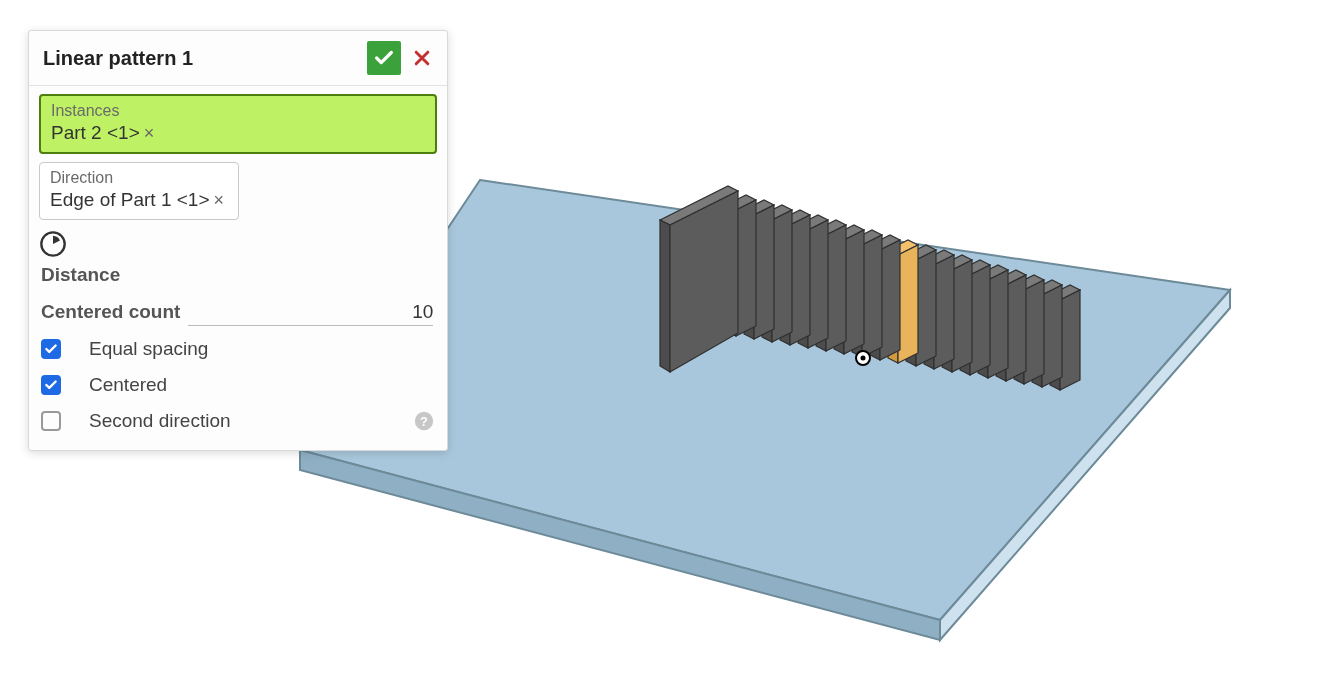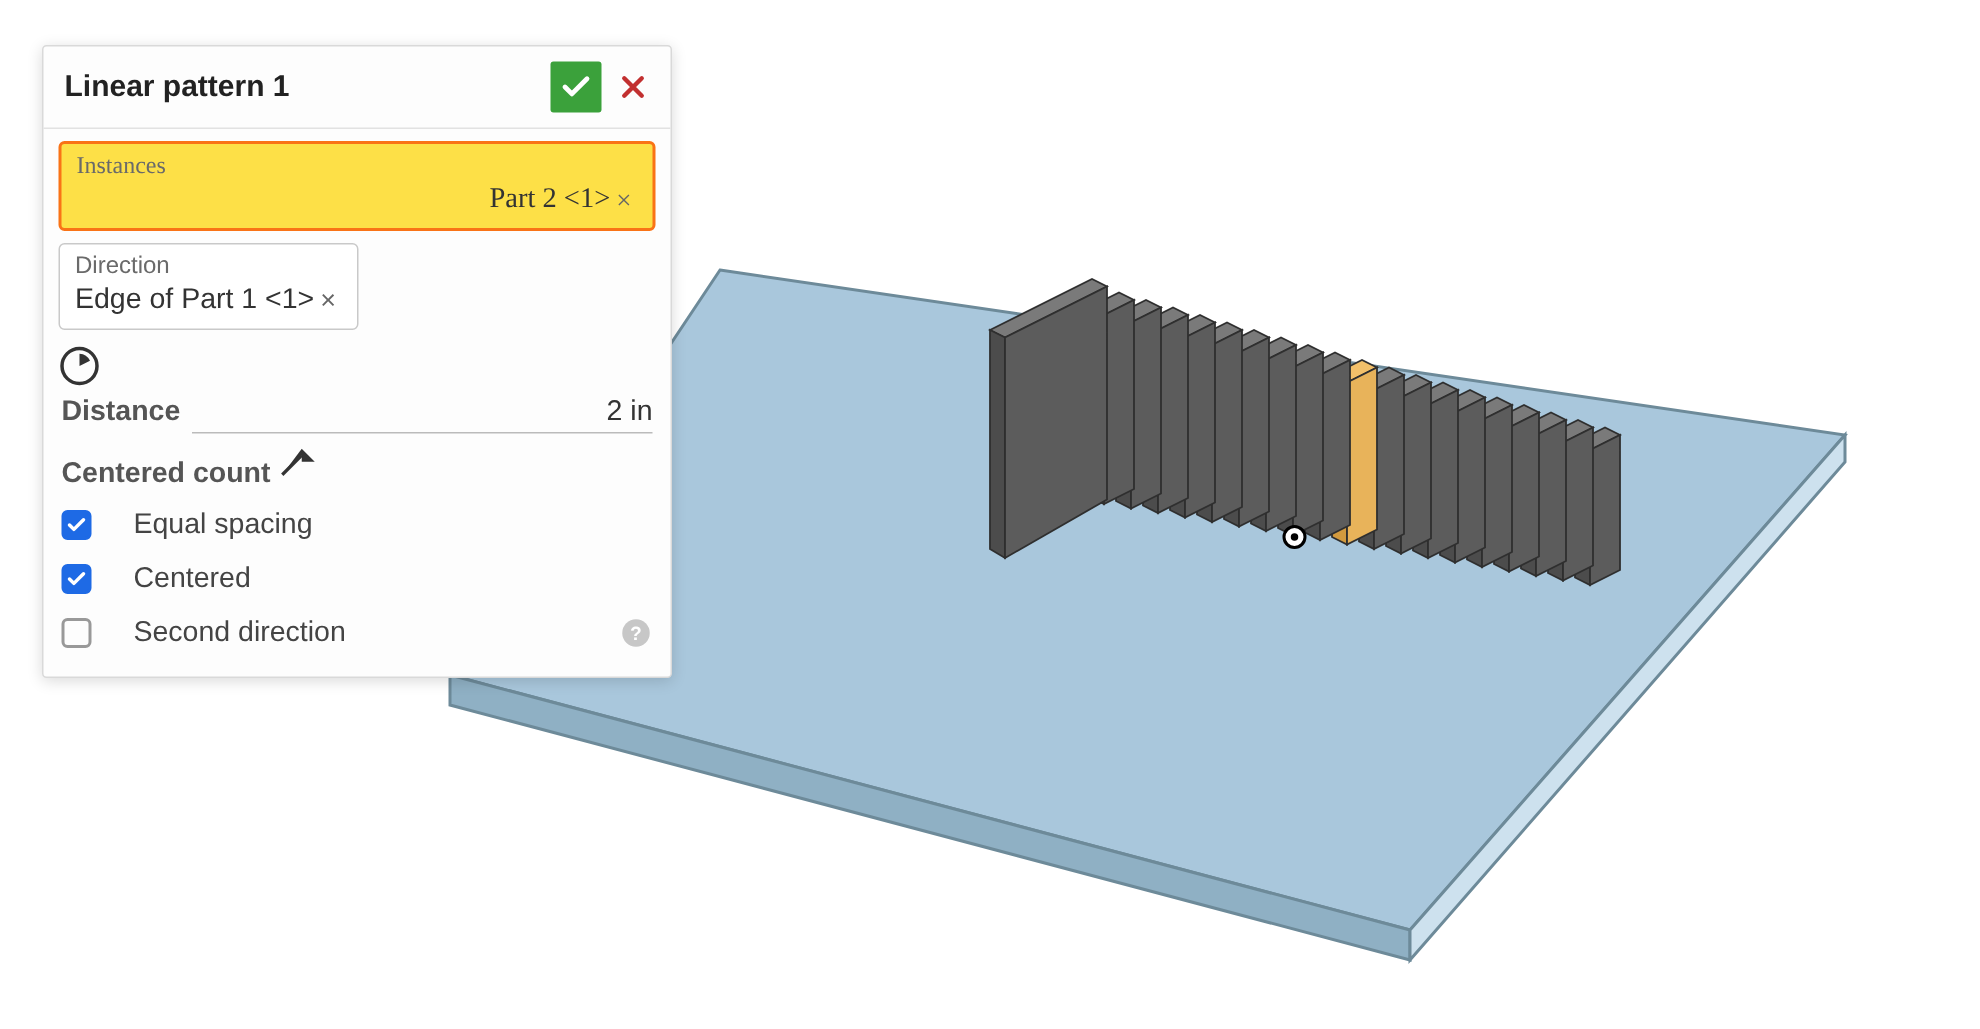--- a/index.html
+++ b/index.html
@@ -47,35 +47,34 @@
   .panel-body { padding: 8px 10px 12px 10px; }
   .field-box {
     border: 1px solid #c9c9c9;
     border-radius: 4px;
     padding: 6px 10px 8px 10px;
     margin-bottom: 8px;
     position: relative;
     background: #fff;
   }
   .field-box.selected {
-    border: 2px solid #f97316;
-    background: #fde047;
-    font-family: Liberation Serif, serif;
+    border: 2px solid #4d7c0f;
+    background: #bef264;
   }
   .field-label {
     font-size: 16px;
     color: #6a6a6a;
     margin-bottom: 2px;
   }
   .field-value {
     font-size: 19px;
     color: #333;
     display: flex;
     align-items: center;
-    justify-content: flex-end;
+    justify-content: flex-start;
   }
   .clear-x {
     font-size: 18px;
     color: #666;
     cursor: pointer;
     padding: 0 4px;
   }
   .direction-wrap { position: relative; display: flex; align-items: flex-start; flex-direction: column; }
   .direction-wrap .field-box { flex: 1; margin-right: 4px; }
   .clock-icon {
@@ -306,25 +305,25 @@
         </div>
       </div>
       <svg class="clock-icon" viewBox="0 0 24 24">
         <circle cx="12" cy="12" r="10" fill="none" stroke="#333" stroke-width="2"></circle>
         <path d="M12 12 L12 5 A7 7 0 0 1 18 9 Z" fill="#333"></path>
       </svg>
     </div>
 
     <div class="num-row">
       <span class="num-label">Distance</span>
-      <input class="num-input" value="2 in" style="">
     </div>
 
     <div class="num-row">
       <span class="num-label">Centered count</span>
+      <input class="num-input" value="10" style="">
       <svg class="num-trail-icon" viewBox="0 0 24 20">
         <path d="M2 16 L14 4 L14 8 L22 8 L14 0" fill="#333"></path>
         <path d="M2 16 L14 4" stroke="#333" stroke-width="2"></path>
       </svg>
     </div>
 
     <div class="check-row">
       <div class="checkbox checked">
         <svg width="14" height="14" viewBox="0 0 24 24">
             <path d="M4 12l5 5L20 6" stroke="#fff" stroke-width="4" fill="none" stroke-linecap="round" stroke-linejoin="round"></path>

